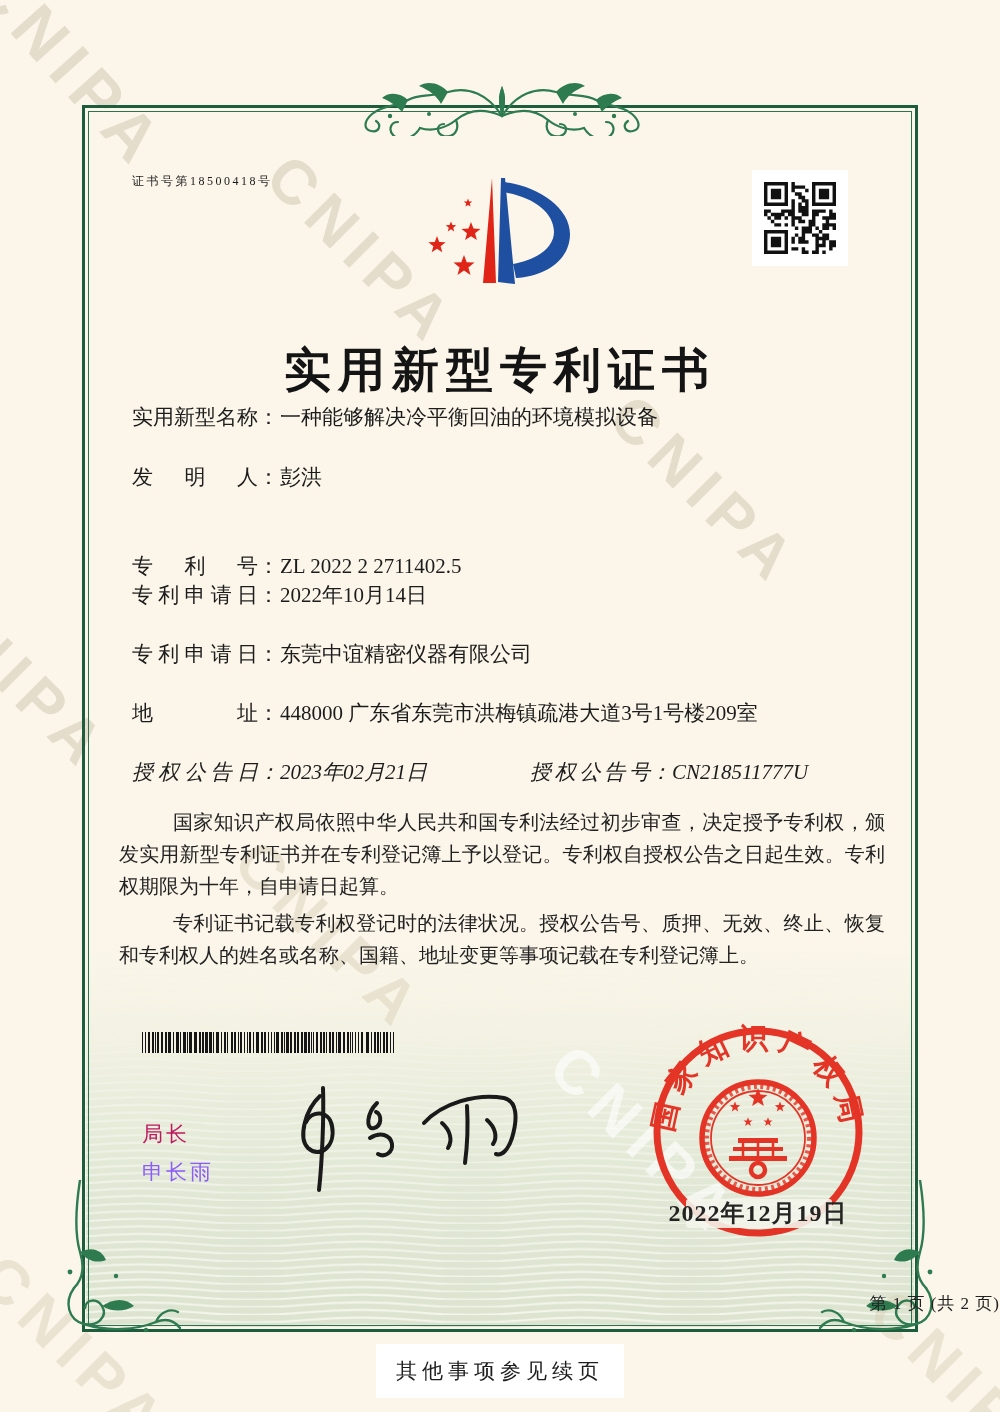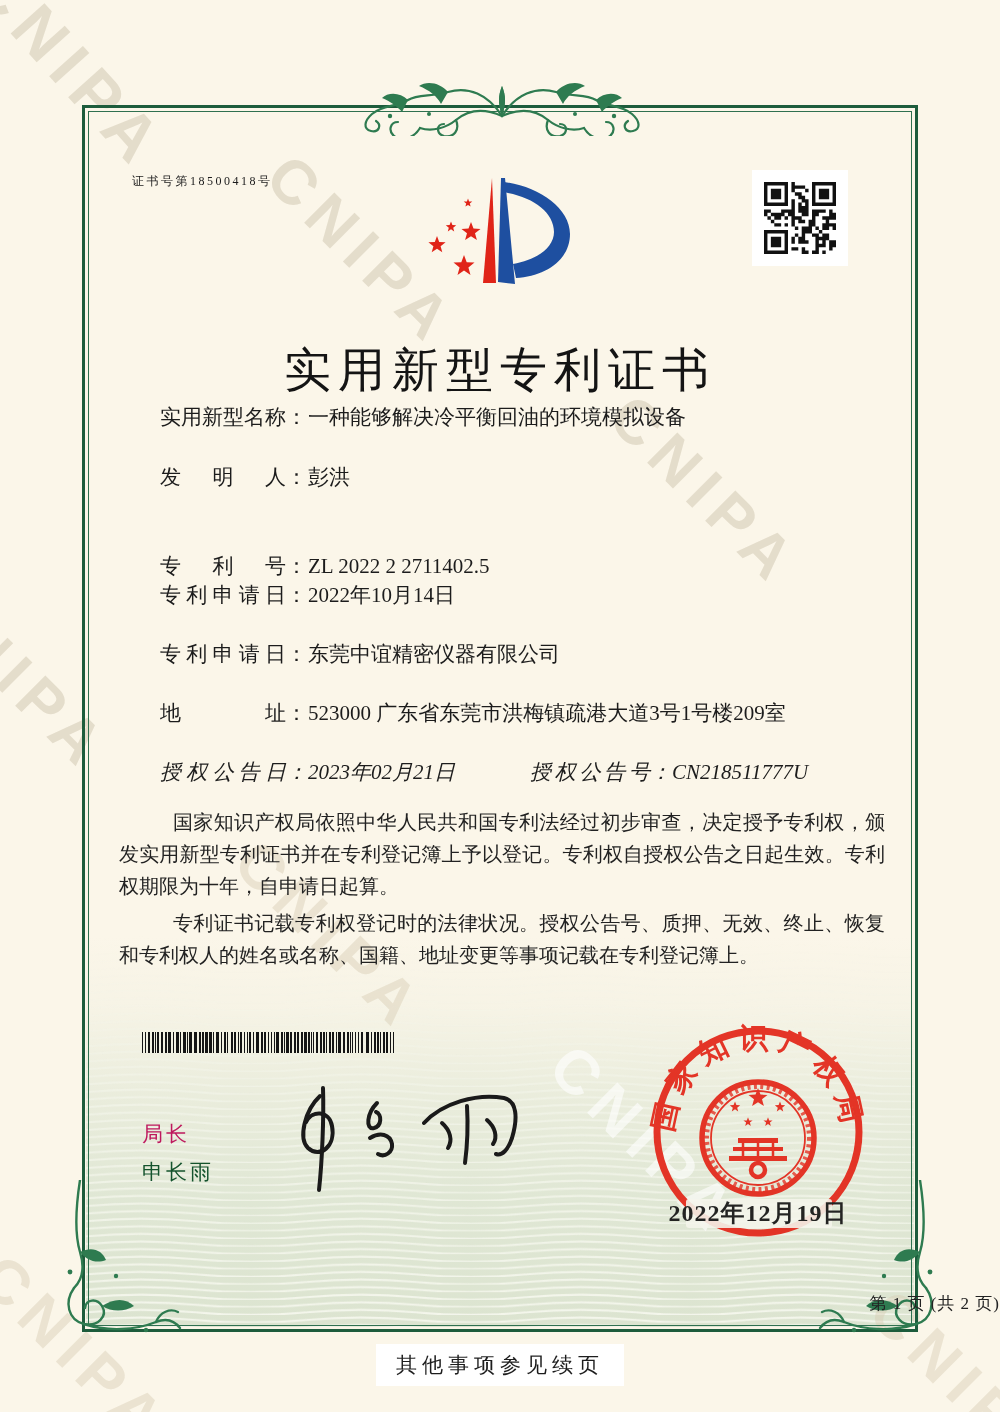--- a/index.html
+++ b/index.html
@@ -14,41 +14,41 @@
   .wm.faint{color:rgba(214,205,180,.45);}
   .frame{position:absolute;left:82px;top:105px;width:830px;height:1221px;border:3px solid #1d5c3c;z-index:3;}
   .frame-inner{position:absolute;inset:3px;border:1px solid #2f7050;}
   .orn{position:absolute;z-index:4;}
   .content{position:absolute;inset:0;z-index:5;}
   
   .cert-no{position:absolute;left:132px;top:173px;font-size:12px;letter-spacing:2.5px;color:#1b1b1b;}
   .logo{position:absolute;left:428px;top:172px;}
   .qr-box{position:absolute;left:752px;top:170px;width:96px;height:96px;background:#ffffff;}
   .qr-box svg{position:absolute;left:12px;top:12px;}
-  .title{position:absolute;left:0;right:0;top:308px;text-align:center;font-size:47px;font-weight:400;
+  .title{position:absolute;left:0;right:0;top:308px;text-align:center;font-size:47px;font-weight:700;
          letter-spacing:7px;color:#141414;}
   .row{position:absolute;left:132px;font-size:21px;white-space:nowrap;}
-  .row .lbl{display:inline-block;width:126px;text-align:justify;text-align-last:justify;text-justify:inter-character;margin-left:28px;}
+  .row .lbl{display:inline-block;width:126px;text-align:justify;text-align-last:justify;text-justify:inter-character;}
   .row .colon{display:inline-block;width:22px;}
   .row .g2{position:absolute;left:373px;top:0;white-space:nowrap;}
   .row .lbl2{display:inline-block;width:120px;text-align:justify;text-align-last:justify;text-justify:inter-character;margin-left:25px;}
   .paras{position:absolute;left:119px;top:806px;width:766px;font-size:20px;line-height:32px;
          text-align:justify;color:#222;}
   .paras p{margin:0;text-indent:54px;}
   .paras p + p{margin-top:5px;}
   .barcode{position:absolute;left:142px;top:1032px;}
   .signer-title{position:absolute;left:142px;top:1120px;font-family:"Liberation Sans","DejaVu Sans",sans-serif;
                 font-size:21px;letter-spacing:3px;color:#be185d;}
   .signer-name{position:absolute;left:142px;top:1158px;font-family:"Liberation Sans","DejaVu Sans",sans-serif;
-               font-size:21px;letter-spacing:3px;color:#14532d;}
+               font-size:21px;letter-spacing:3px;color:#8b5cf6;}
   .signature{position:absolute;left:282px;top:1078px;}
   .seal{position:absolute;left:646px;top:1018px;}
   .page-info{position:absolute;left:0;right:0;top:1292px;text-align:right;font-size:17px;letter-spacing:1px;color:#222;}
   .cont{position:absolute;left:0;right:0;top:1344px;text-align:center;}
-  .cont span{display:inline-block;background:#ffffff;padding:7px 20px;font-size:21px;letter-spacing:5px;color:#1d1d1d;}
+  .cont span{display:inline-block;background:#ffffff;padding:13px 20px;font-size:21px;letter-spacing:5px;color:#1d1d1d;}
 </style>
 </head>
 <body>
 
 <div class="page">
 
   <svg class="waves" width="828" height="392">
     <defs>
       <linearGradient id="sagefade" x1="0" y1="0" x2="0" y2="1">
         <stop offset="0" stop-color="#dee6d3" stop-opacity="0"></stop>
@@ -157,21 +157,21 @@
     <div class="row" style="top:552px;">
       <span class="lbl">专利号</span><span class="colon">：</span><span class="val">ZL 2022 2 2711402.5</span>
     </div>
     <div class="row" style="top:581px;">
       <span class="lbl">专利申请日</span><span class="colon">：</span><span class="val">2022年10月14日</span>
     </div>
     <div class="row" style="top:640px;">
       <span class="lbl">专利申请日</span><span class="colon">：</span><span class="val">东莞中谊精密仪器有限公司</span>
     </div>
     <div class="row" style="top:699px;">
-      <span class="lbl">地址</span><span class="colon">：</span><span class="val">523000 广东省东莞市洪梅镇疏港大道3号1号楼209室</span>
+      <span class="lbl">地址</span><span class="colon">：</span><span class="val">448000 广东省东莞市洪梅镇疏港大道3号1号楼209室</span>
     </div>
     <div class="row" style="top:758px;font-style:italic;">
       <span class="lbl">授权公告日</span><span class="colon">：</span><span class="val">2023年02月21日</span>
       <span class="g2">
         <span class="lbl2">授权公告号</span><span class="colon">：</span><span class="val">CN218511777U</span>
       </span>
     </div>
 
     <div class="paras">
       <p>国家知识产权局依照中华人民共和国专利法经过初步审查，决定授予专利权，颁发实用新型专利证书并在专利登记簿上予以登记。专利权自授权公告之日起生效。专利权期限为十年，自申请日起算。</p>

